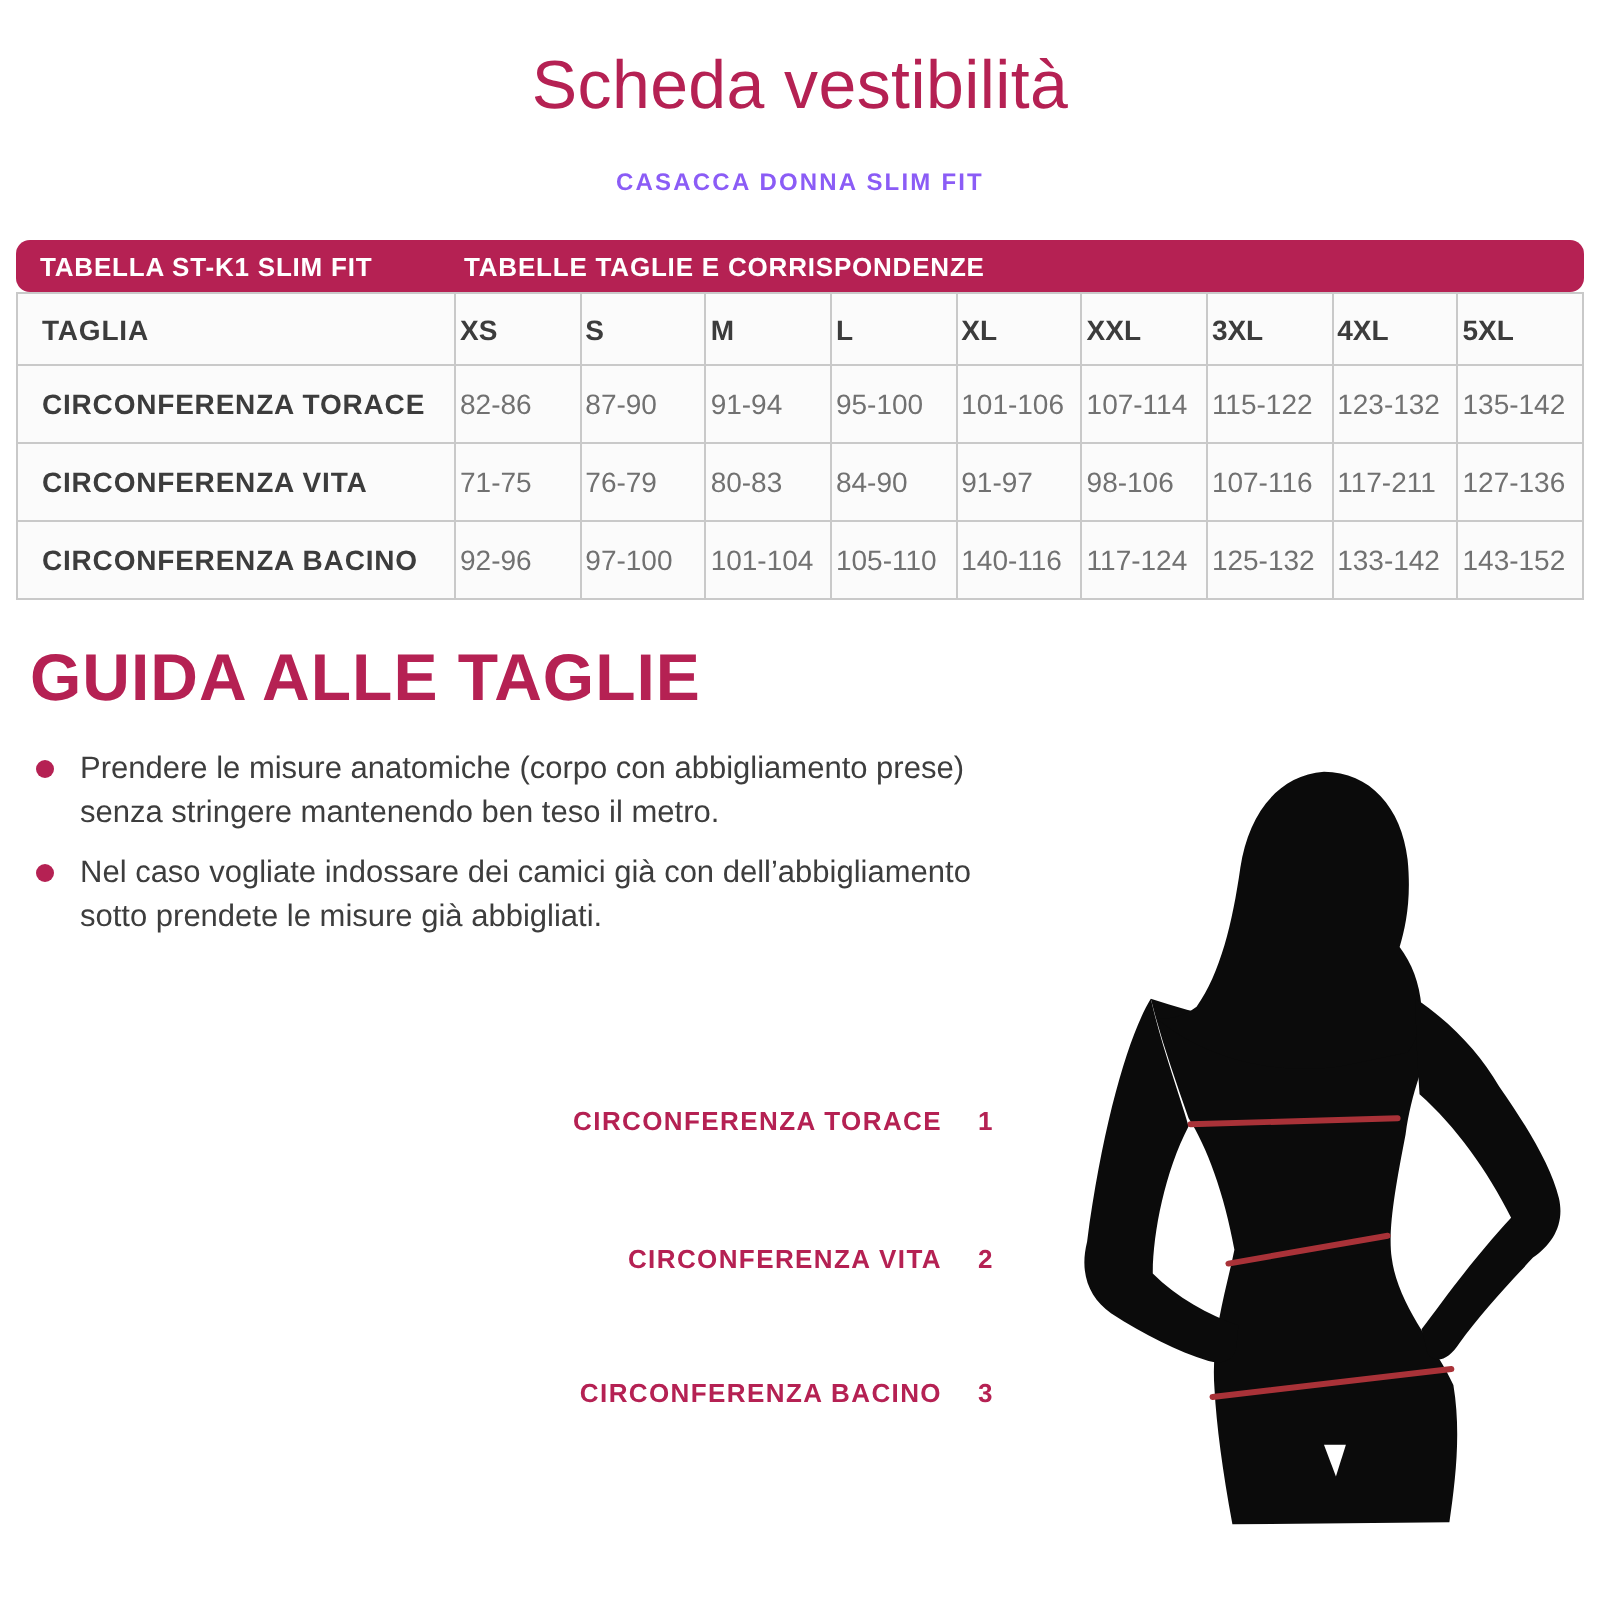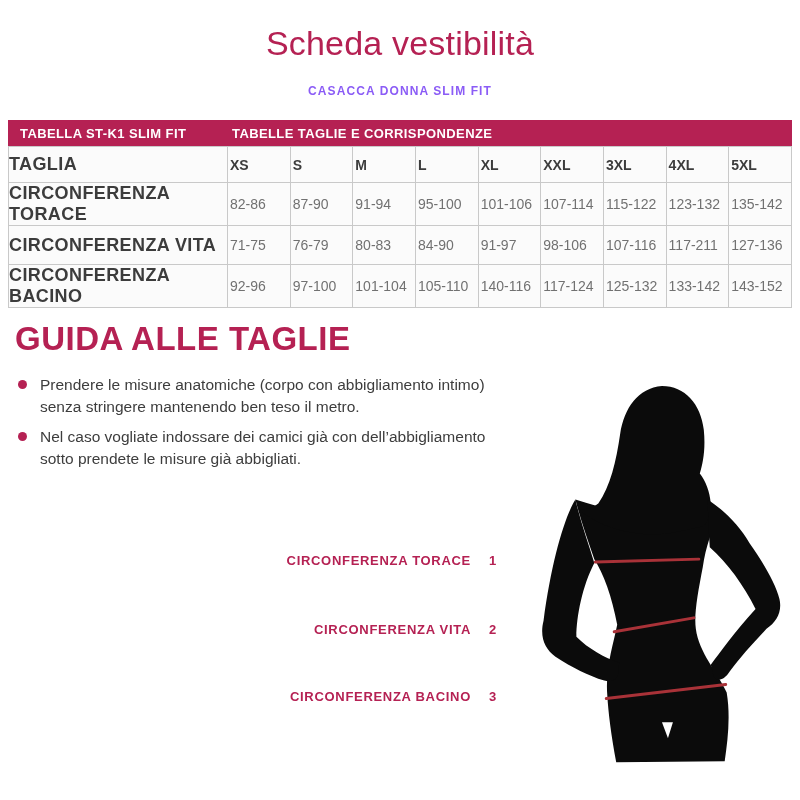--- a/index.html
+++ b/index.html
@@ -23,37 +23,37 @@
   }
   .page-subtitle{
     position:absolute;top:84px;left:0;width:100%;
     text-align:center;font-size:12px;font-weight:bold;
     letter-spacing:1.1px;color:#8b5cf6;
   }
   .size-table{position:absolute;top:120px;left:8px;width:784px;}
   .band{
     height:26px;background:var(--accent);color:#ffffff;
     font-size:13px;font-weight:bold;letter-spacing:0.4px;
-    display:flex;align-items:center;position:relative;
+    display:flex;align-items:center;position:relative;border-radius:7px;
   }
   .band .band-left{padding-left:12px;}
   .band .band-right{position:absolute;left:224px;}
   table.sizes{
     width:100%;border-collapse:collapse;table-layout:fixed;
     background:#fbfbfb;
   }
   table.sizes td{
     border:1px solid var(--table_border);
     font-size:14px;text-align:left;color:var(--text_gray);
     height:39px;padding:0 2px;
   }
   table.sizes tr.head-row td{height:36px;font-weight:bold;color:var(--text_dark);}
   table.sizes td.label-col{
-    width:219px;text-align:left;padding-left:0;
-    font-weight:bold;color:var(--text_dark);letter-spacing:0.4px;font-size:18px;margin-top:17px;
+    width:219px;text-align:left;padding-left:12px;
+    font-weight:bold;color:var(--text_dark);letter-spacing:0.4px;font-size:14px;margin-top:17px;
   }
   .guide-heading{
     position:absolute;top:320px;left:15px;margin:0;
     font-size:33px;font-weight:bold;color:var(--accent);letter-spacing:0.5px;
   }
   ul.bullets{
     position:absolute;top:374px;left:18px;width:490px;
     list-style:none;margin:0;padding:0;
   }
   ul.bullets li{
@@ -143,21 +143,21 @@
     </tr>
   </tbody>
     </table>
 </div>
 
 <h2 class="guide-heading">GUIDA ALLE TAGLIE</h2>
 
 <ul class="bullets">
   <li>
     <span class="bullet-dot"></span>
-    <span class="bullet-text">Prendere le misure anatomiche (corpo con abbigliamento intimo)
+    <span class="bullet-text">Prendere le misure anatomiche (corpo con abbigliamento prese)
 senza stringere mantenendo ben teso il metro.</span>
   </li>
   <li>
     <span class="bullet-dot"></span>
     <span class="bullet-text">Nel caso vogliate indossare dei camici già con dell’abbigliamento
 sotto prendete le misure già abbigliati.</span>
   </li>
 </ul>
 
 <div class="measure-row" id="measure-row-1">

